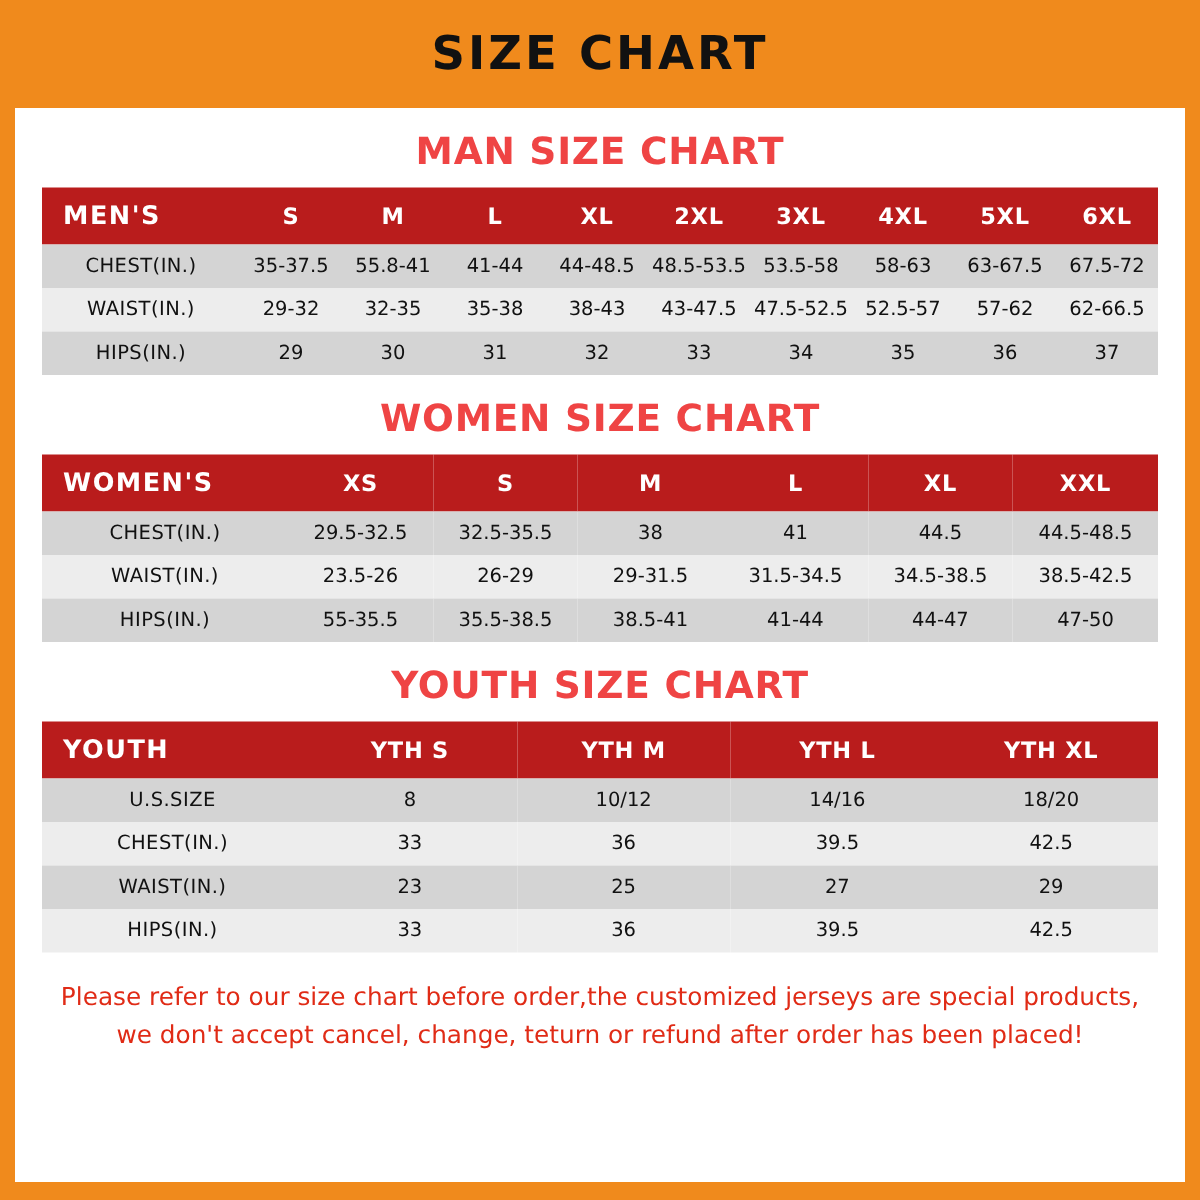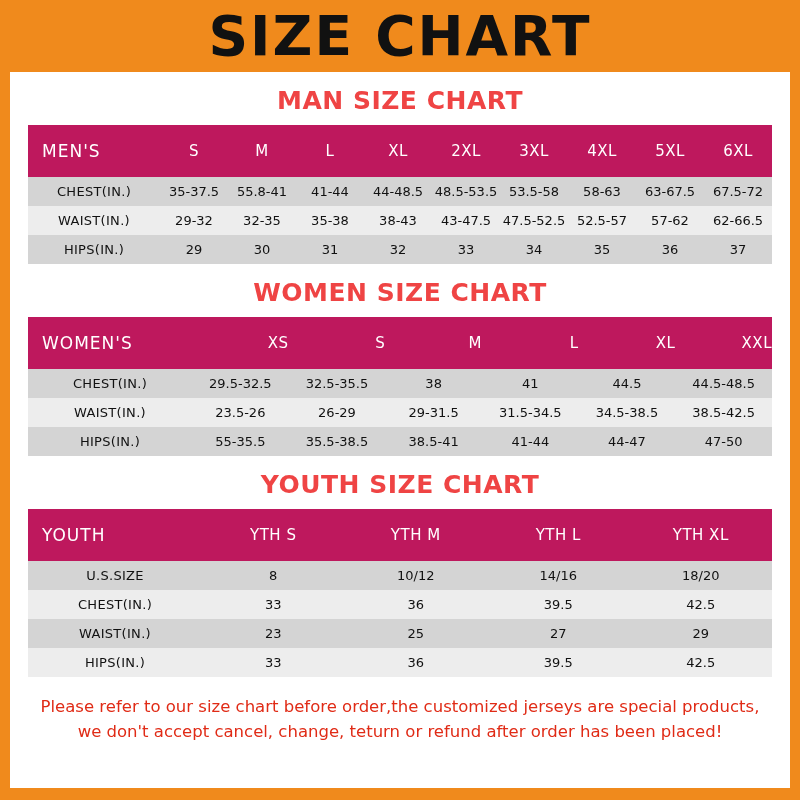--- a/index.html
+++ b/index.html
@@ -27,21 +27,21 @@
     height: 72px;
     display: flex;
     align-items: center;
     justify-content: center;
     margin-left: -10px;
     margin-right: -10px;
   }
   .header-title {
     font-family: "DejaVu Sans", "Liberation Sans", sans-serif;
     font-weight: bold;
-    font-size: 55px;
+    font-size: 31px;
     letter-spacing: 2px;
     color: #111111;
     line-height: 1;
   }
   .section {
     padding: 0 18px;
   }
   .section-title {
     text-align: center;
     font-weight: bold;
@@ -60,25 +60,25 @@
   table.size-table td {
     text-align: center;
     font-size: 13px;
     color: #111111;
     padding: 0;
     height: 29px;
     vertical-align: middle;
     font-family: "DejaVu Sans", "Liberation Sans", sans-serif;
   }
   table.size-table thead th {
-    background: #be185d;
+    background: #b91c1c;
     color: #ffffff;
-    font-weight: normal;
+    font-weight: bold;
     font-size: 15px;
-    height: 52px;
+    height: 38px;
     letter-spacing: 0.5px;
   }
   table.size-table thead th.first-col {
     text-align: left;
     padding-left: 14px;
     font-size: 17px;
     letter-spacing: 1px;
   }
   table.size-table tbody td.first-col {
     font-size: 13px;
@@ -88,21 +88,21 @@
     background: #d4d4d4;
   }
   table.size-table tbody tr.row-light td {
     background: #ededed;
   }
   .men-table thead th.first-col { width: 118px; }
   .women-table thead th.first-col { width: 150px; }
   .youth-table thead th.first-col { width: 160px; }
   .youth-table thead th { font-size: 16px; }
   .youth-table td { font-size: 14px; height: 33px; }
-  .women-table thead th { font-size: 17px; text-align: right; }
+  .women-table thead th { font-size: 17px; }
   .women-table td { font-size: 13.5px; height: 32px; }
   .women-table tbody td.first-col { font-size: 14px; }
   .youth-table tbody td.first-col { font-size: 14px; }
   .footer-note {
     margin-top: 18px;
     padding: 0 12px;
     text-align: center;
     color: #e02b16;
     font-size: 16.5px;
     line-height: 1.5;

